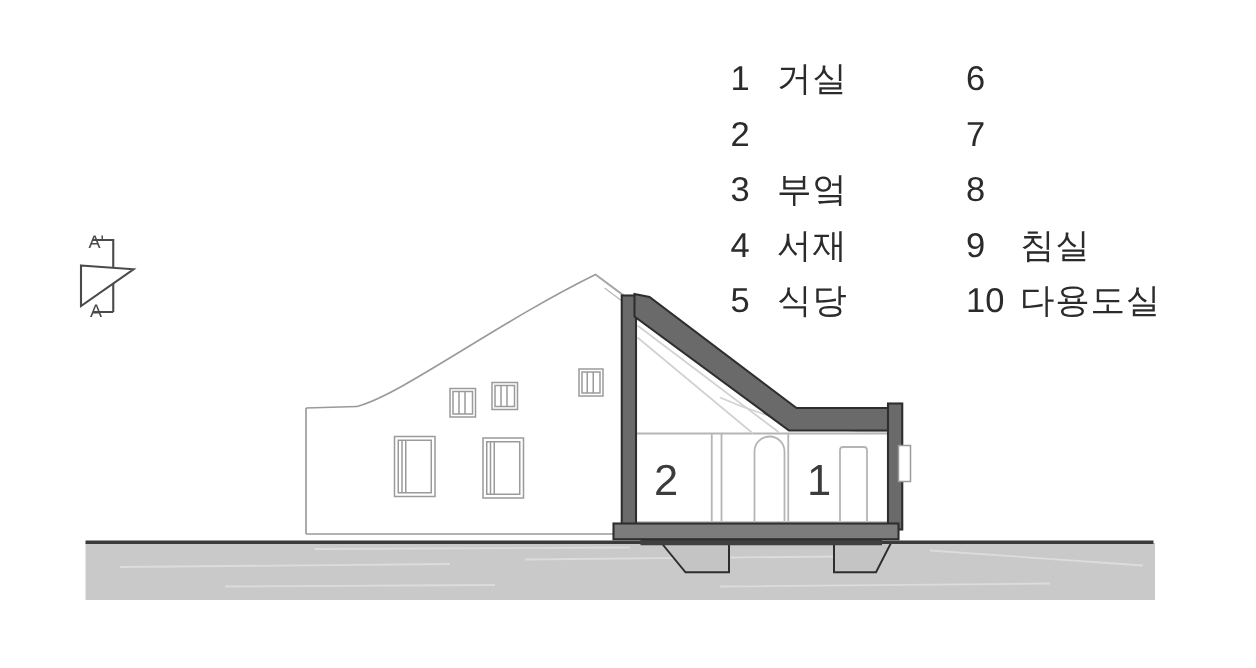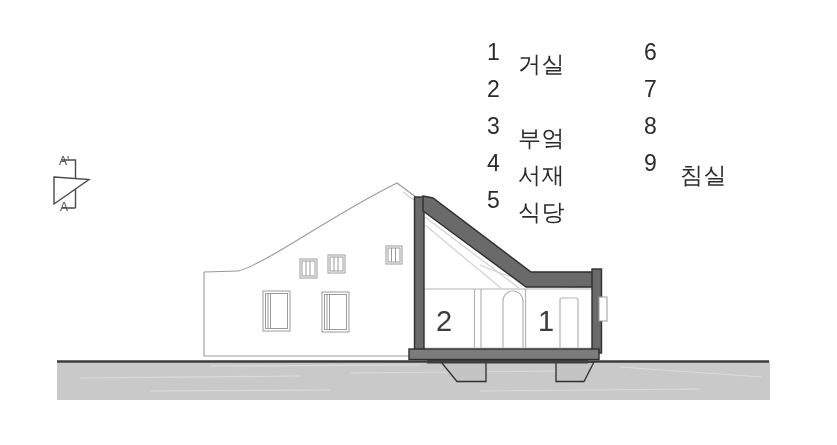--- a/index.html
+++ b/index.html
@@ -9,21 +9,21 @@
   }
   .stage svg{position:absolute;left:0;top:0;}
   .legend-col{position:absolute;display:flex;flex-direction:column;gap:13px;}
   .legend-col.c1{left:487px;top:40px;}
   .legend-col.c2{left:644px;top:40px;}
   .lrow{display:flex;align-items:flex-start;height:24px;line-height:25px;
         font-size:23px;color:#2b2b2b;white-space:nowrap;}
   .lnum{display:inline-block;}
   .c1 .lnum{width:31px;}
   .c2 .lnum{width:36px;}
-  .llabel{letter-spacing:0.5px;margin-top:12px;}
+  .llabel{letter-spacing:0.5px;}
   .room-num{position:absolute;font-size:29px;color:#3c3c3c;width:30px;
             text-align:center;line-height:30px;}
   .room-num.r2{left:429px;top:306px;}
   .room-num.r1{left:531px;top:306px;}
   .marker-label{position:absolute;font-size:12px;color:#4a4a4a;line-height:12px;}
   .marker-label.top{left:59px;top:155px;}
   .marker-label.bottom{left:60px;top:201px;}
 </style>
 </head>
 <body>
@@ -157,15 +157,19 @@
     <div class="lrow">
       <span class="lnum">7</span>
     </div>
     <div class="lrow">
       <span class="lnum">8</span>
     </div>
     <div class="lrow">
       <span class="lnum">9</span>
       <span class="llabel">침실</span>
     </div>
+    <div class="lrow">
+      <span class="lnum">10</span>
+      <span class="llabel">다용도실</span>
+    </div>
   </div>
 
 </div>
 
 </body></html>

